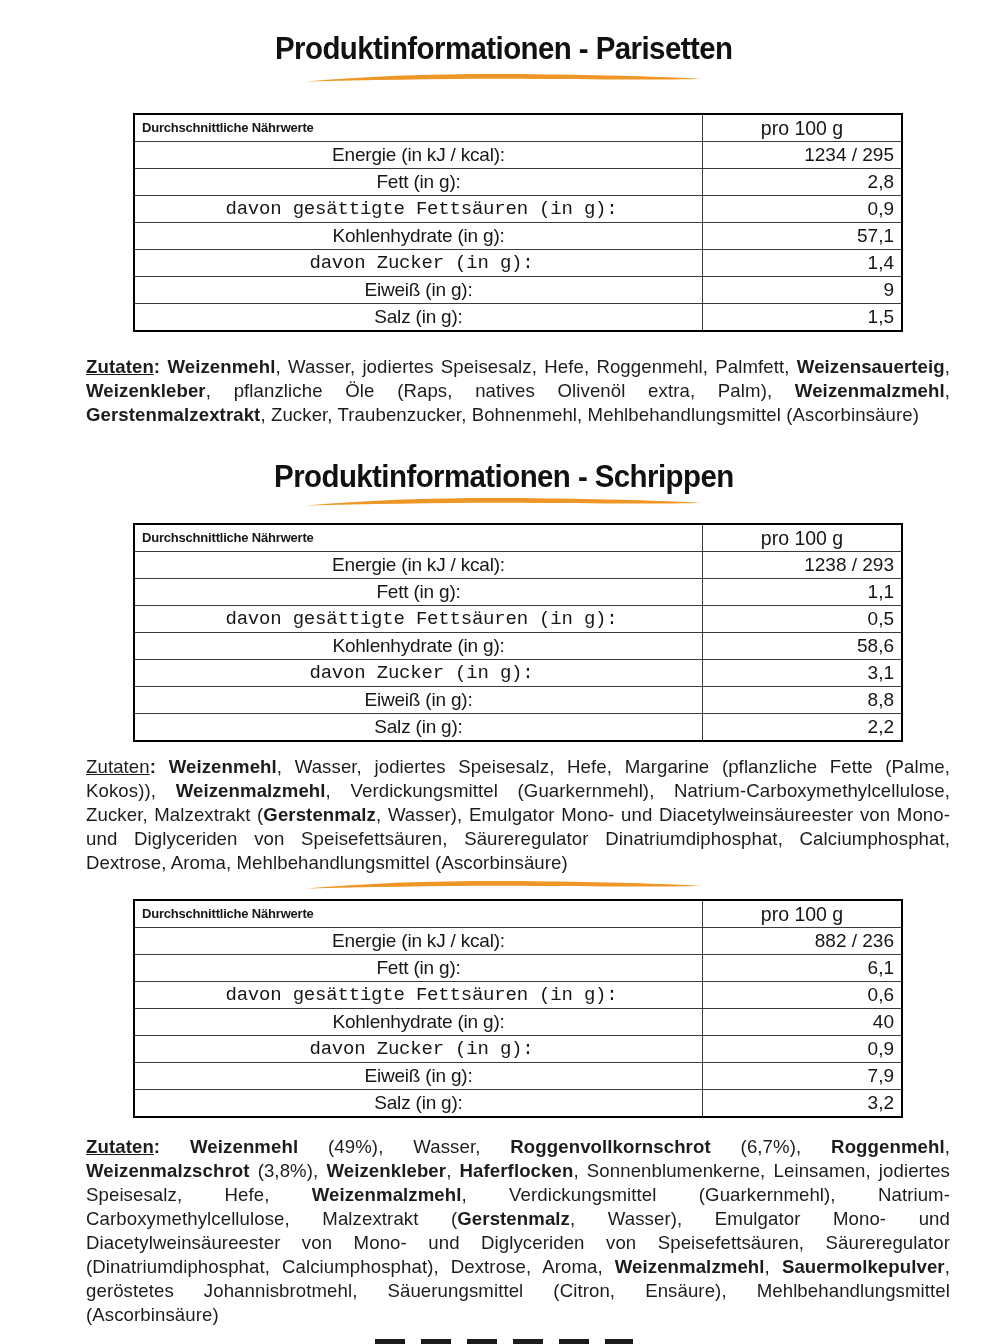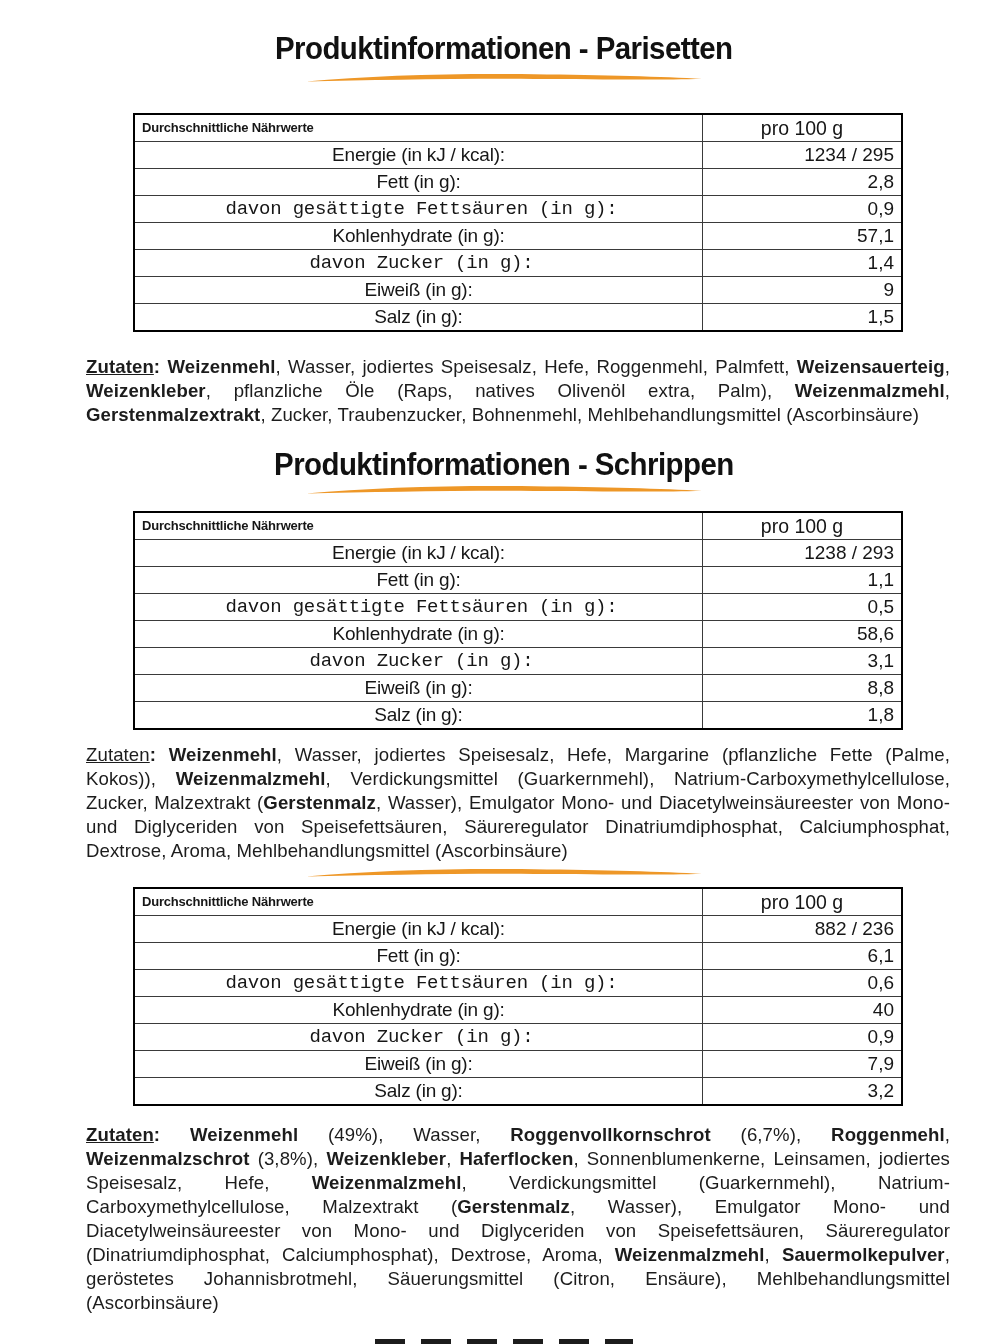--- a/index.html
+++ b/index.html
@@ -32,21 +32,21 @@
   td.val{text-align:right;}
   .ingredients{
     margin:0;text-align:justify;
     font-size:18.6px;line-height:24px;letter-spacing:0.1px;color:#1c1c1c;
   }
   .ingredients b{font-weight:700;}
   .ingredients .u{text-decoration:underline;}
   
   .s1 .nutrition-table{margin:25px 0 0 133px;}
   .s1 .ingredients{margin:23px 58px 8px 86px;}
-  .s2{margin-top:19px;}
+  .s2{margin-top:31px;}
   .s2 .swoosh-row{margin-top:0;}
   .s2 .nutrition-table{margin:11px 0 0 133px;}
   .s2 .ingredients{margin:13px 58px 0 86px;}
   .s3{margin-top:3px;}
   .s3 .swoosh-row{margin-top:1px;}
   .s3 .nutrition-table{margin:4px 0 0 133px;}
   .s3 .ingredients{margin:17px 58px 0 86px;}
   
   .clipped-next{
     position:absolute;left:50%;bottom:0;transform:translateX(-50%);
@@ -147,21 +147,21 @@
           <tr>
             <td class="lbl indent">davon Zucker (in g):</td>
             <td class="val">3,1</td>
           </tr>
           <tr>
             <td class="lbl">Eiweiß (in g):</td>
             <td class="val">8,8</td>
           </tr>
           <tr>
             <td class="lbl">Salz (in g):</td>
-            <td class="val">1,8</td>
+            <td class="val">2,2</td>
           </tr>
         </tbody>
     </table>
     <p class="ingredients"><span class="u">Zutaten</span><b>: </b><b>Weizenmehl</b><span>, Wasser, jodiertes Speisesalz, Hefe, Margarine (pflanzliche Fette (Palme, Kokos)), </span><b>Weizenmalzmehl</b><span>, Verdickungsmittel (Guarkernmehl), Natrium-Carboxymethylcellulose, Zucker, Malzextrakt (</span><b>Gerstenmalz</b><span>, Wasser), Emulgator Mono- und Diacetylweinsäureester von Mono- und Diglyceriden von Speisefettsäuren, Säureregulator Dinatriumdiphosphat, Calciumphosphat, Dextrose, Aroma, Mehlbehandlungsmittel  (Ascorbinsäure)</span></p>
   </section>
 
   <section class="product-section s3">
     <div class="swoosh-row">
       <svg class="swoosh" viewBox="0 0 405 13" preserveAspectRatio="none">
         <path d="M4 10.5 C70 4.5, 150 2.2, 232 3.2 C302 4.1, 362 5.6, 400 7.9

